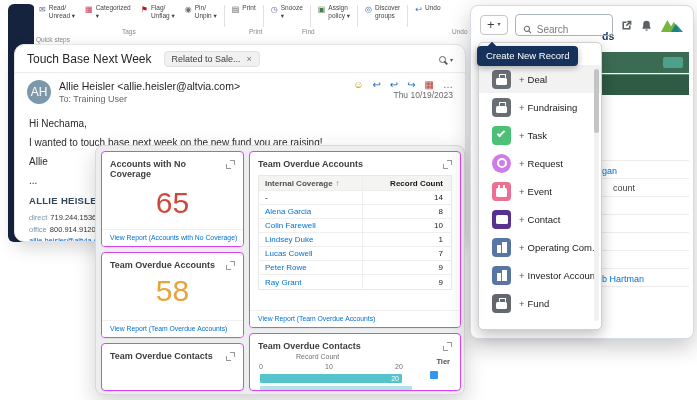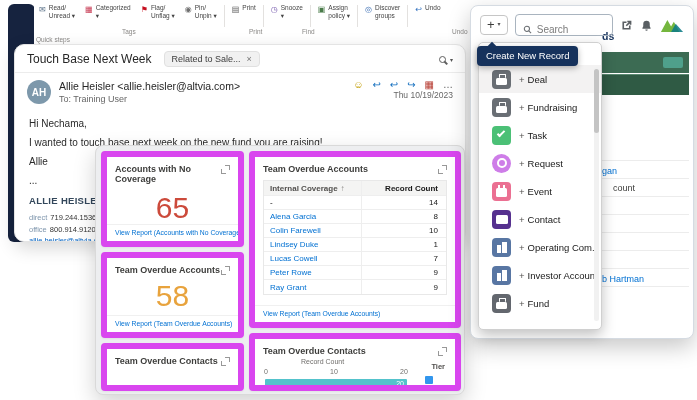--- a/index.html
+++ b/index.html
@@ -23,40 +23,40 @@
 .email{position:absolute;left:14px;top:44px;width:452px;height:198px;background:#fff;border:1px solid #e4e4e4;border-radius:10px;box-shadow:0 6px 18px rgba(0,0,0,.16);z-index:2;overflow:hidden}
 .em-head{display:flex;align-items:center;padding:6px 12px 5px;border-bottom:1px solid #ececec}
 .em-title{font-size:12px;font-weight:400;color:#262626;white-space:nowrap}
 .em-tab{margin-left:12px;display:flex;gap:6px;align-items:center;background:#f1f1f1;border:1px solid #e0e0e0;border-radius:4px;padding:2px 7px;font-size:9px;color:#3d3d3d;cursor:pointer}
 .em-tab .x{color:#777;font-size:9px;line-height:1}
 .em-zoom{margin-left:auto;display:flex;align-items:center;gap:4px;color:#555;cursor:pointer}
 .mag{width:7px;height:7px;border:1.5px solid #5f5f5f;border-radius:50%;position:relative;display:inline-block}
 .mag:after{content:"";position:absolute;width:4px;height:1.5px;background:#5f5f5f;right:-3.5px;bottom:-1.5px;transform:rotate(45deg)}
 .crt{font-size:6px;color:#555}
 .em-sender{display:flex;padding:7px 12px 0}
-.avatar{width:24px;height:24px;border-radius:50%;background:#7d98ab;color:#fff;font-size:10px;font-weight:700;display:flex;align-items:center;justify-content:center;flex:none}
+.avatar{width:24px;height:24px;border-radius:50%;background:#7d98ab;color:#fff;font-size:12px;font-weight:400;display:flex;align-items:center;justify-content:center;flex:none}
 .s-lines{margin-left:8px;min-width:0}
 .s-from{font-size:10.5px;color:#262626;white-space:nowrap}
 .s-to{font-size:9px;color:#676767;margin-top:2px}
 .s-right{margin-left:auto;text-align:right;flex:none}
 .actions{display:flex;gap:9px;justify-content:flex-end;font-size:10px;line-height:1}
 .actions span{cursor:pointer}
 .s-date{font-size:8.5px;color:#676767;margin-top:0;white-space:nowrap}
 .em-body{padding:6px 14px 0;font-size:10px;color:#2b2b2b}
 .em-body p{margin:8px 0 0}
 .sig{font-weight:700;font-size:9.5px;color:#33475b;letter-spacing:.3px;margin-top:9px}
 .clines{margin-top:7px;font-size:7.5px;color:#333}
 .clines>div{margin-bottom:2.5px}
 .clines .lab{color:#7f96ad;margin-right:3px}
 .cmail{color:#0563c1;text-decoration:underline;cursor:pointer}
 
 
 .dash{position:absolute;left:95px;top:145px;width:370px;height:250px;background:#edeef0;border:1px solid #d9d9d9;border-radius:8px;box-shadow:0 8px 22px rgba(0,0,0,.18);z-index:3;overflow:hidden;padding:5px}
 .dgrid{position:relative;width:100%;height:100%}
-.card{position:absolute;background:#fff;border:6px solid #d946ef;border-radius:4px;box-shadow:0 1px 2px rgba(0,0,0,.05);overflow:hidden}
+.card{position:absolute;background:#fff;border:1px solid #d946ef;border-radius:4px;box-shadow:0 1px 2px rgba(0,0,0,.05);overflow:hidden}
 .c1{left:0;top:0;width:143px;height:96px}
 .c2{left:0;top:101px;width:143px;height:86px}
 .c3{left:0;top:192px;width:143px;height:48px}
 .c4{left:148px;top:0;width:212px;height:177px}
 .c5{left:148px;top:182px;width:212px;height:58px}
 .ctitle{display:flex;justify-content:space-between;align-items:flex-start;padding:7px 8px 0;font-size:9px;font-weight:700;color:#3e3e3c}
 .exp{width:9px;height:9px;position:relative;opacity:.55;cursor:pointer;flex:none;margin-top:1px}
 .exp:before{content:"";position:absolute;right:0;top:0;width:4px;height:4px;border-top:1.2px solid #444;border-right:1.2px solid #444}
 .exp:after{content:"";position:absolute;left:0;bottom:0;width:4px;height:4px;border-bottom:1.2px solid #444;border-left:1.2px solid #444}
 .metric{font-size:30px;text-align:center;margin-top:7px}

